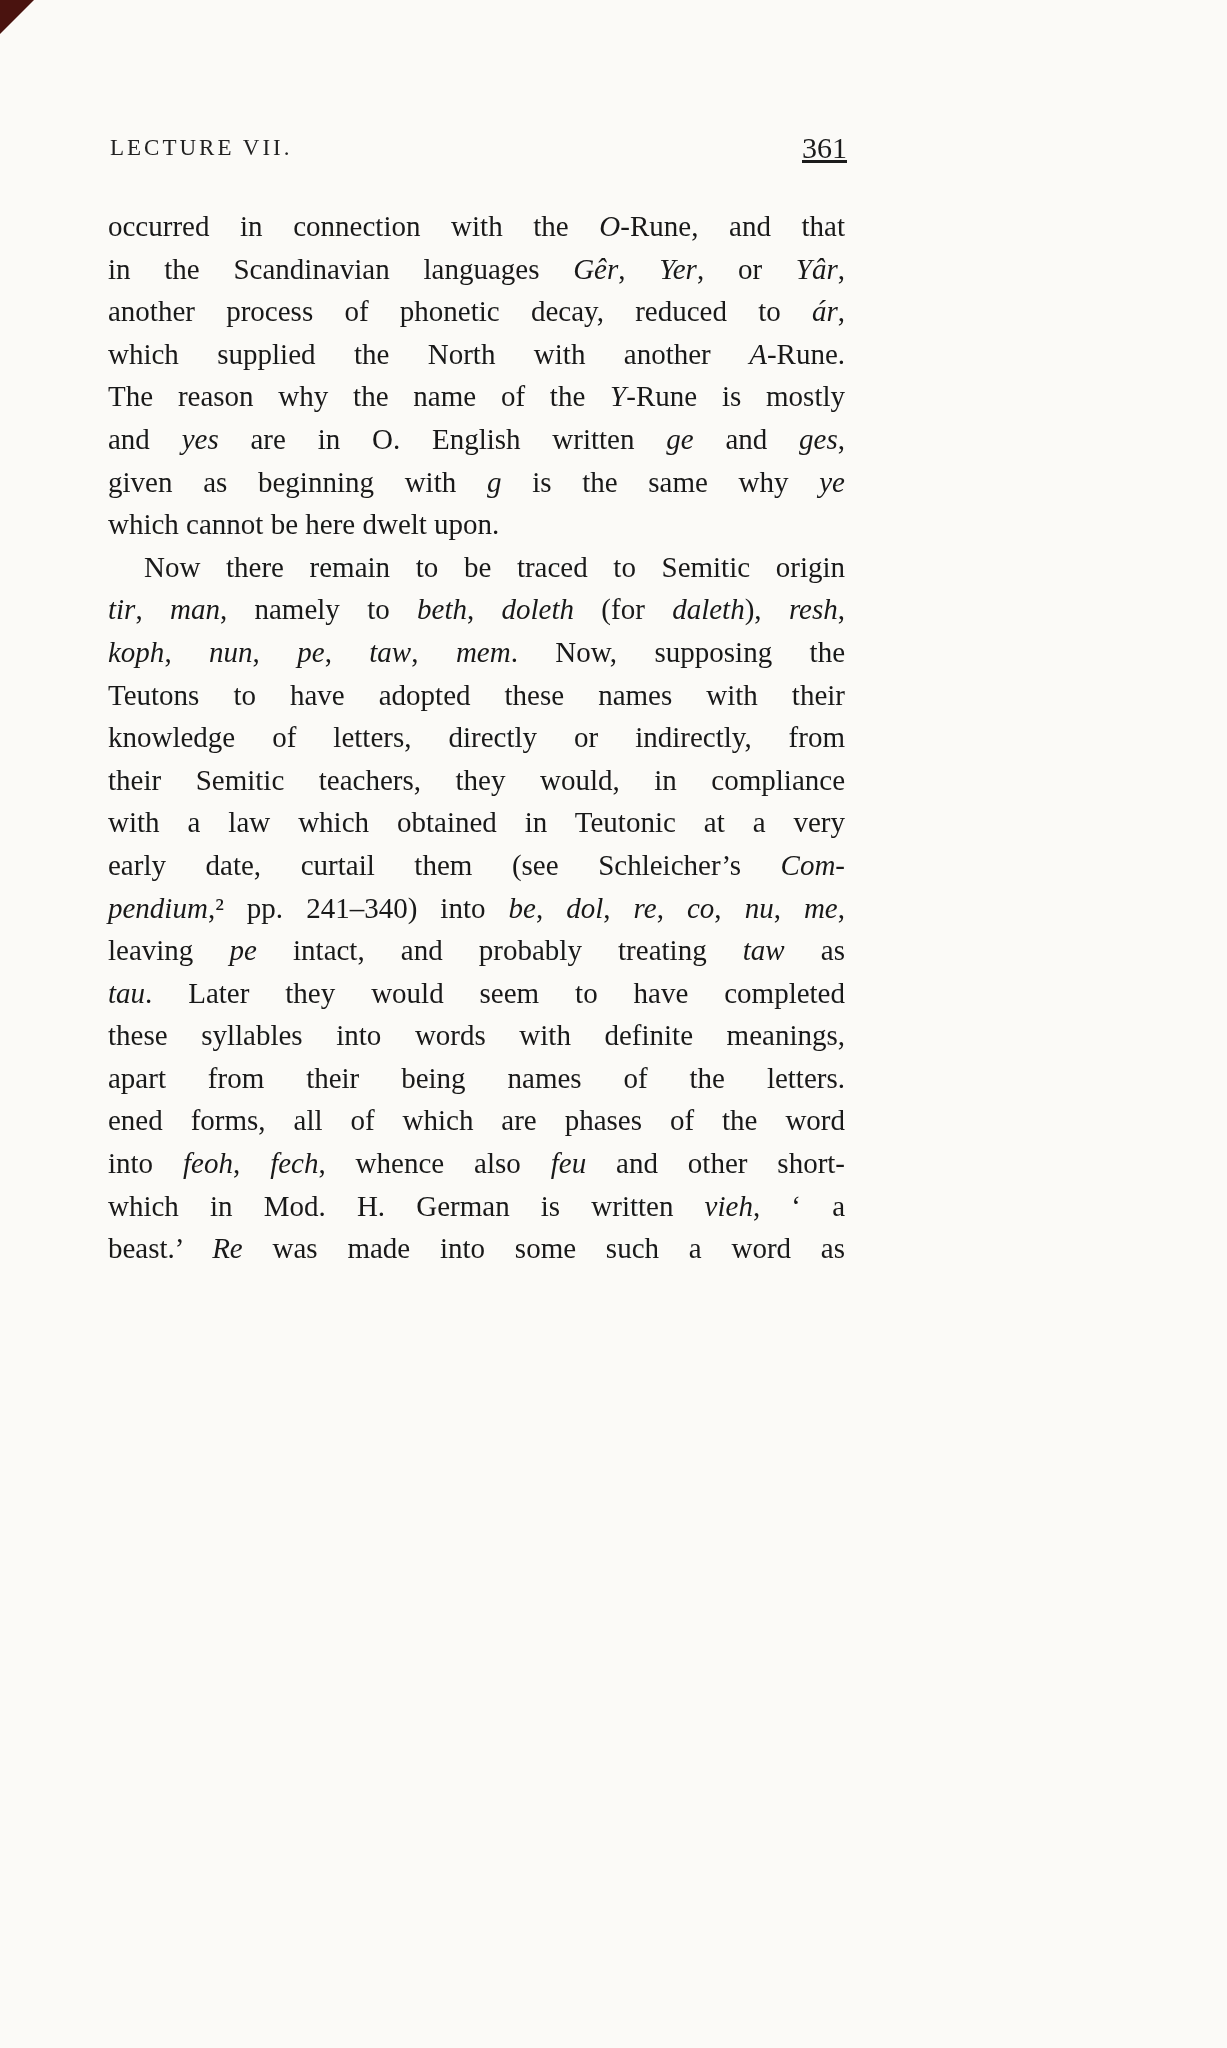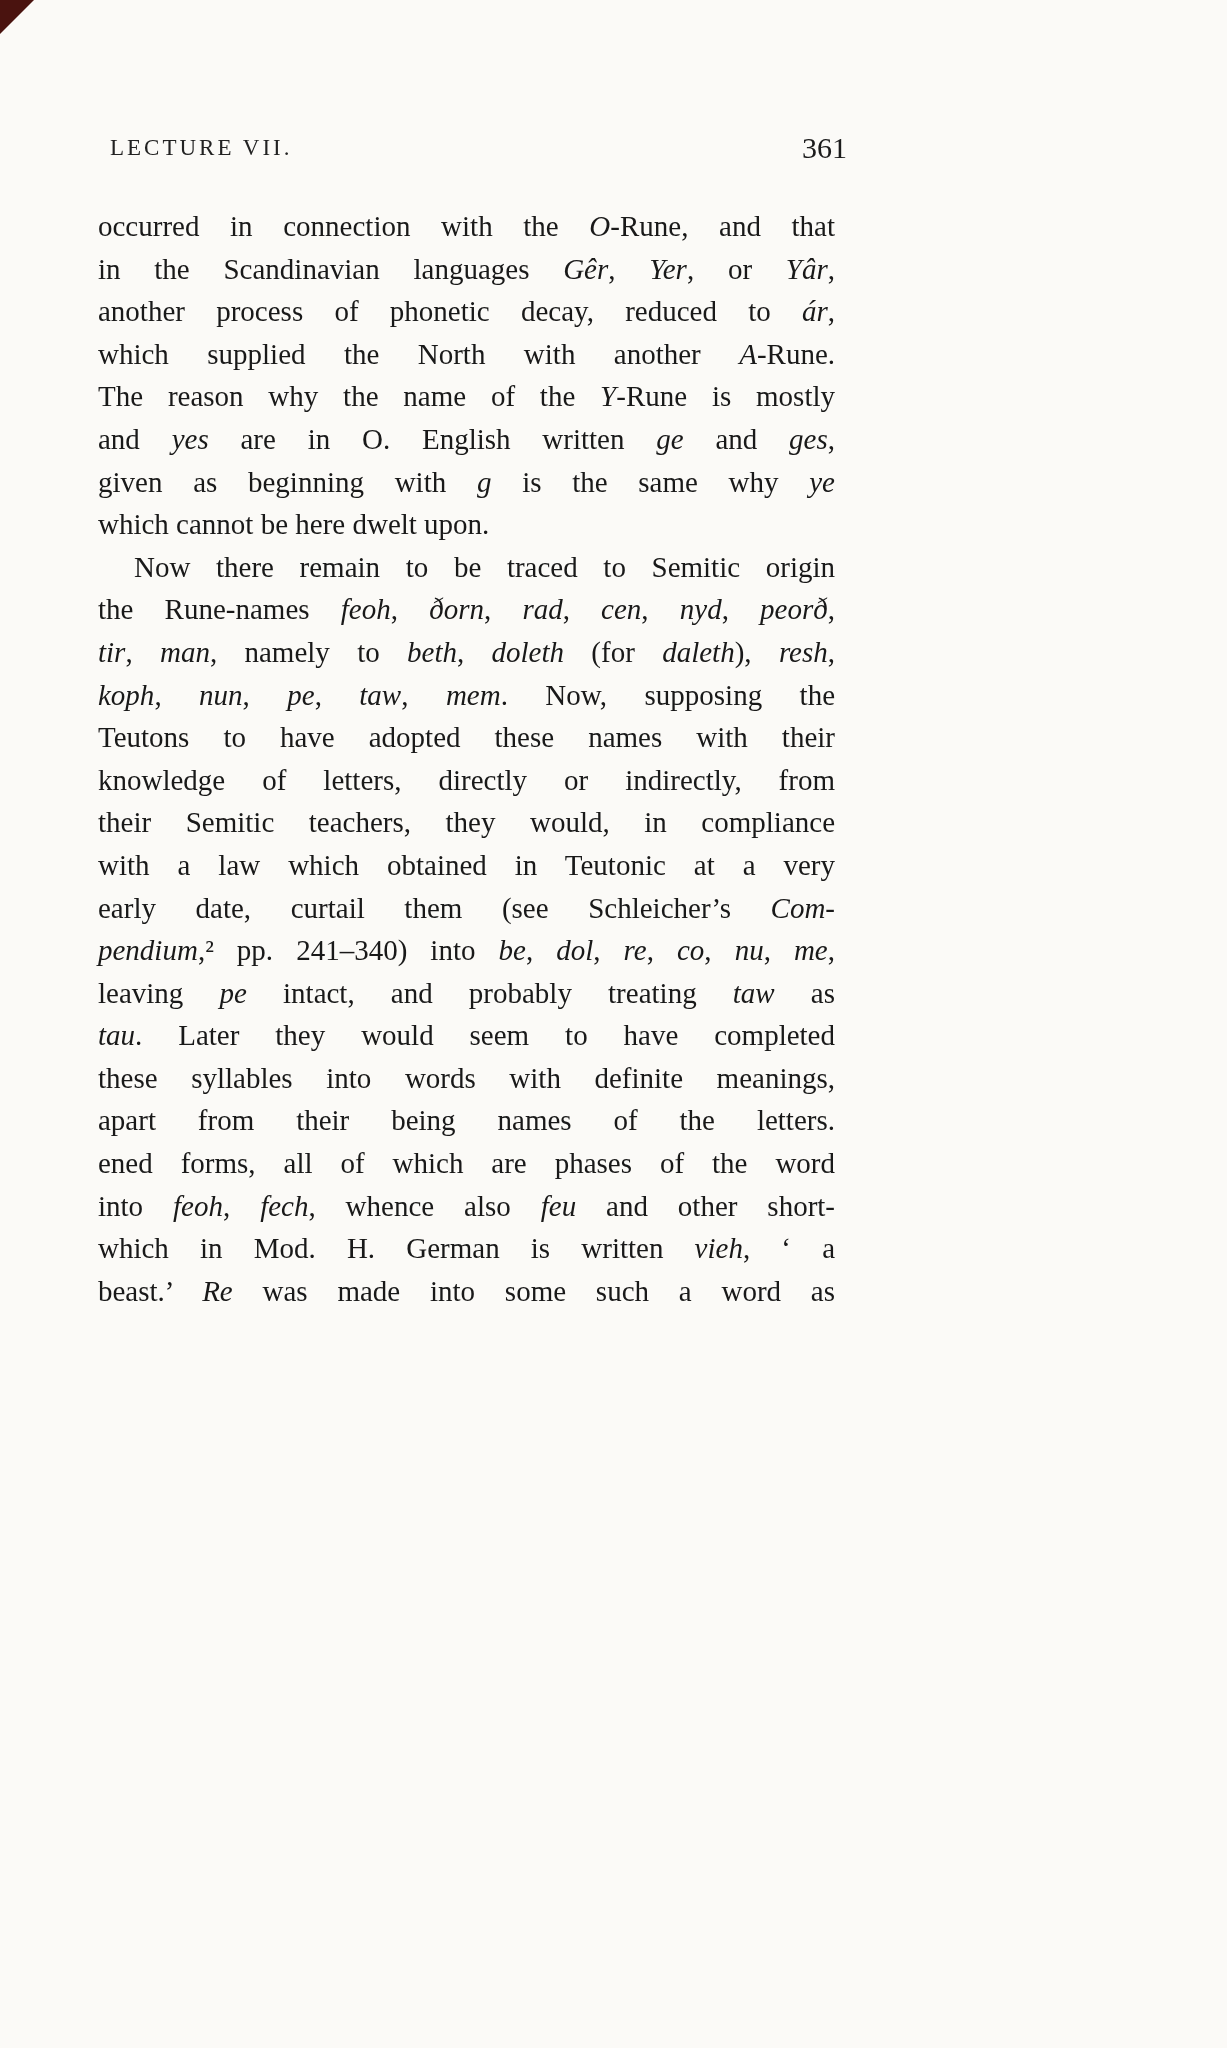--- a/index.html
+++ b/index.html
@@ -41,25 +41,26 @@
     line-height: 44px;
     color: #222;
   }
   .page-number {
     position: absolute;
     right: 0;
     top: 0;
     font-size: 30px;
     line-height: 44px;
     color: #1b1b1b;
+    text-decoration: underline;
   }
   .page-body {
     position: absolute;
     top: 205px;
-    left: 98px;
+    left: 108px;
     width: 737px;
   }
   .paragraph { margin: 0; }
   .line {
     height: 42.6px;
     line-height: 42.6px;
     font-size: 29px;
     white-space: normal;
     color: #191919;
   }
@@ -89,21 +90,20 @@
         <div class="line justify"><span>in the Scandinavian languages </span><span class="it">Gêr</span><span>, </span><span class="it">Yer</span><span>, or </span><span class="it">Yâr</span><span>,</span></div>
         <div class="line justify"><span>another process of phonetic decay, reduced to </span><span class="it">ár</span><span>,</span></div>
         <div class="line justify"><span>which supplied the North with another </span><span class="it">A</span><span>-Rune.</span></div>
         <div class="line justify"><span>The reason why the name of the </span><span class="it">Y</span><span>-Rune is mostly</span></div>
         <div class="line justify"><span>and </span><span class="it">yes</span><span> are in O. English written </span><span class="it">ge</span><span> and </span><span class="it">ges</span><span>,</span></div>
         <div class="line justify"><span>given as beginning with </span><span class="it">g</span><span> is the same why </span><span class="it">ye</span></div>
         <div class="line"><span>which cannot be here dwelt upon.</span></div>
       </div>
       <div class="paragraph">
         <div class="line justify indent"><span>Now there remain to be traced to Semitic origin</span></div>
-        <div class="line justify"><span>the Rune-names </span><span class="it">feoh</span><span>, </span><span class="it">ðorn</span><span>, </span><span class="it">rad</span><span>, </span><span class="it">cen</span><span>, </span><span class="it">nyd</span><span>, </span><span class="it">peorð</span><span>,</span></div>
         <div class="line justify"><span class="it">tir</span><span>, </span><span class="it">man</span><span>, namely to </span><span class="it">beth</span><span>, </span><span class="it">doleth</span><span> (for </span><span class="it">daleth</span><span>), </span><span class="it">resh</span><span>,</span></div>
         <div class="line justify"><span class="it">koph</span><span>, </span><span class="it">nun</span><span>, </span><span class="it">pe</span><span>, </span><span class="it">taw</span><span>, </span><span class="it">mem</span><span>. Now, supposing the</span></div>
         <div class="line justify"><span>Teutons to have adopted these names with their</span></div>
         <div class="line justify"><span>knowledge of letters, directly or indirectly, from</span></div>
         <div class="line justify"><span>their Semitic teachers, they would, in compliance</span></div>
         <div class="line justify"><span>with a law which obtained in Teutonic at a very</span></div>
         <div class="line justify"><span>early date, curtail them (see Schleicher’s </span><span class="it">Com-</span></div>
         <div class="line justify"><span class="it">pendium</span><span>,² pp. 241–340) into </span><span class="it">be</span><span>, </span><span class="it">dol</span><span>, </span><span class="it">re</span><span>, </span><span class="it">co</span><span>, </span><span class="it">nu</span><span>, </span><span class="it">me</span><span>,</span></div>
         <div class="line justify"><span>leaving </span><span class="it">pe</span><span> intact, and probably treating </span><span class="it">taw</span><span> as</span></div>
         <div class="line justify"><span class="it">tau</span><span>. Later they would seem to have completed</span></div>

